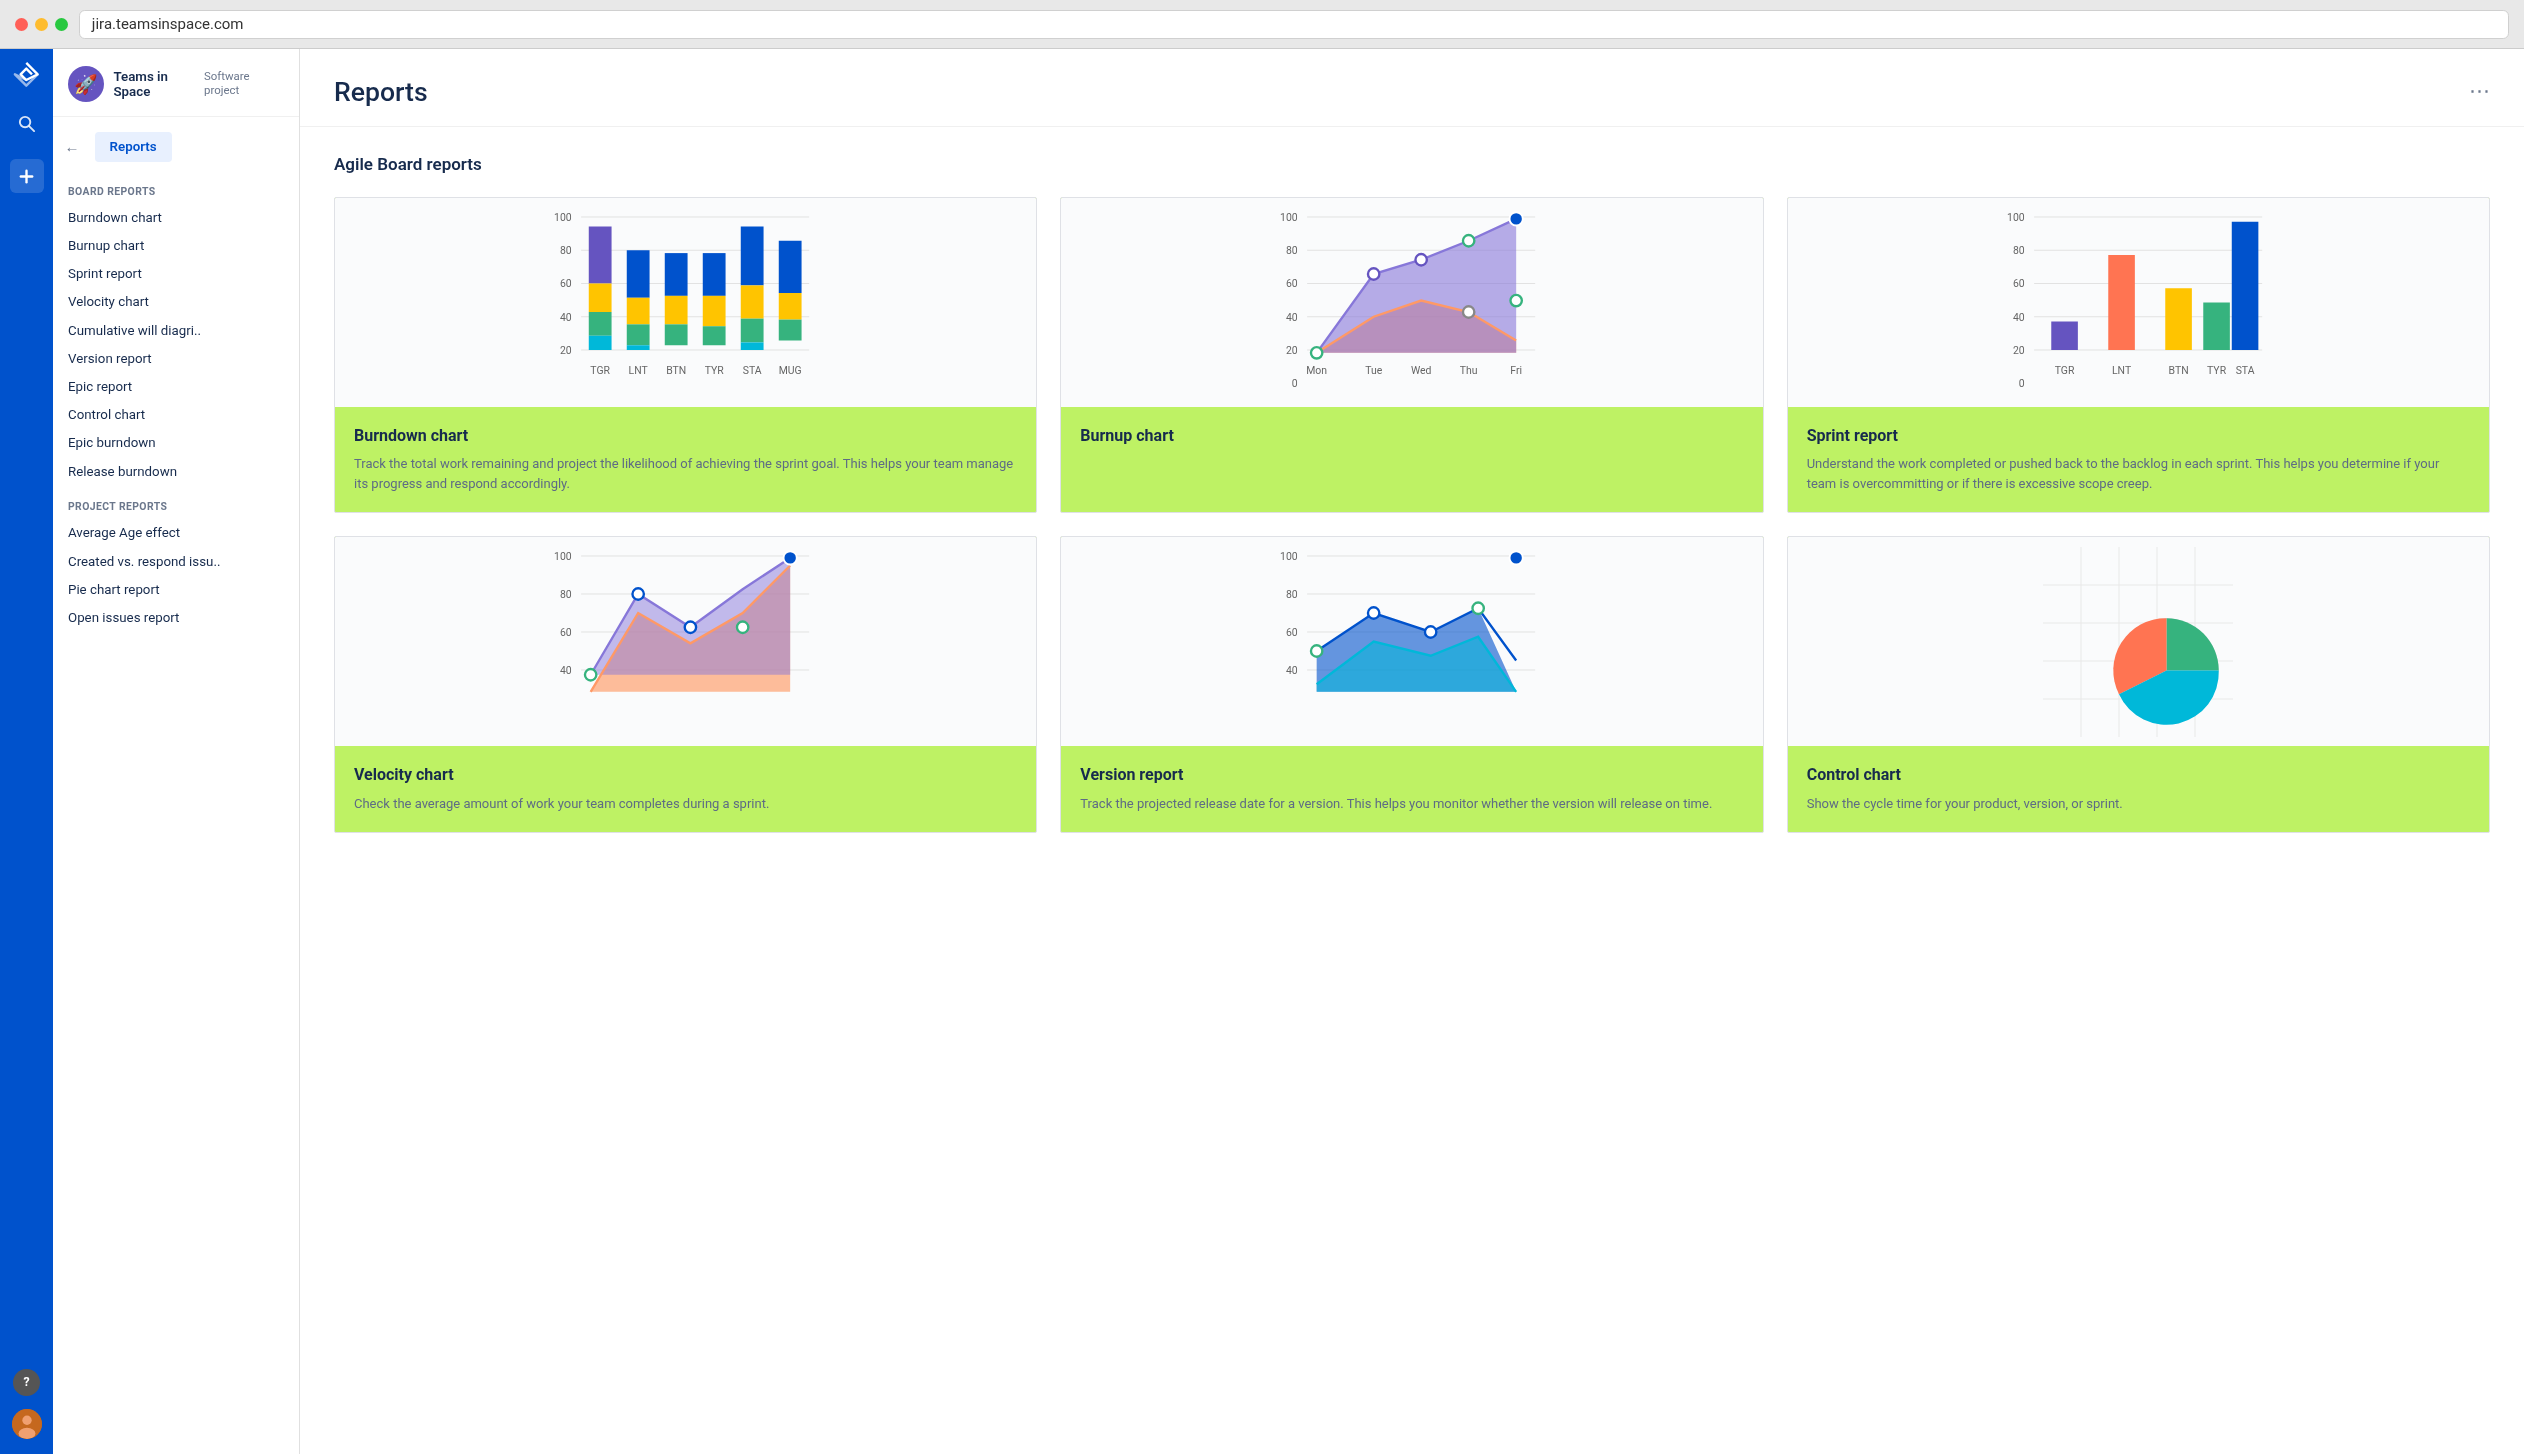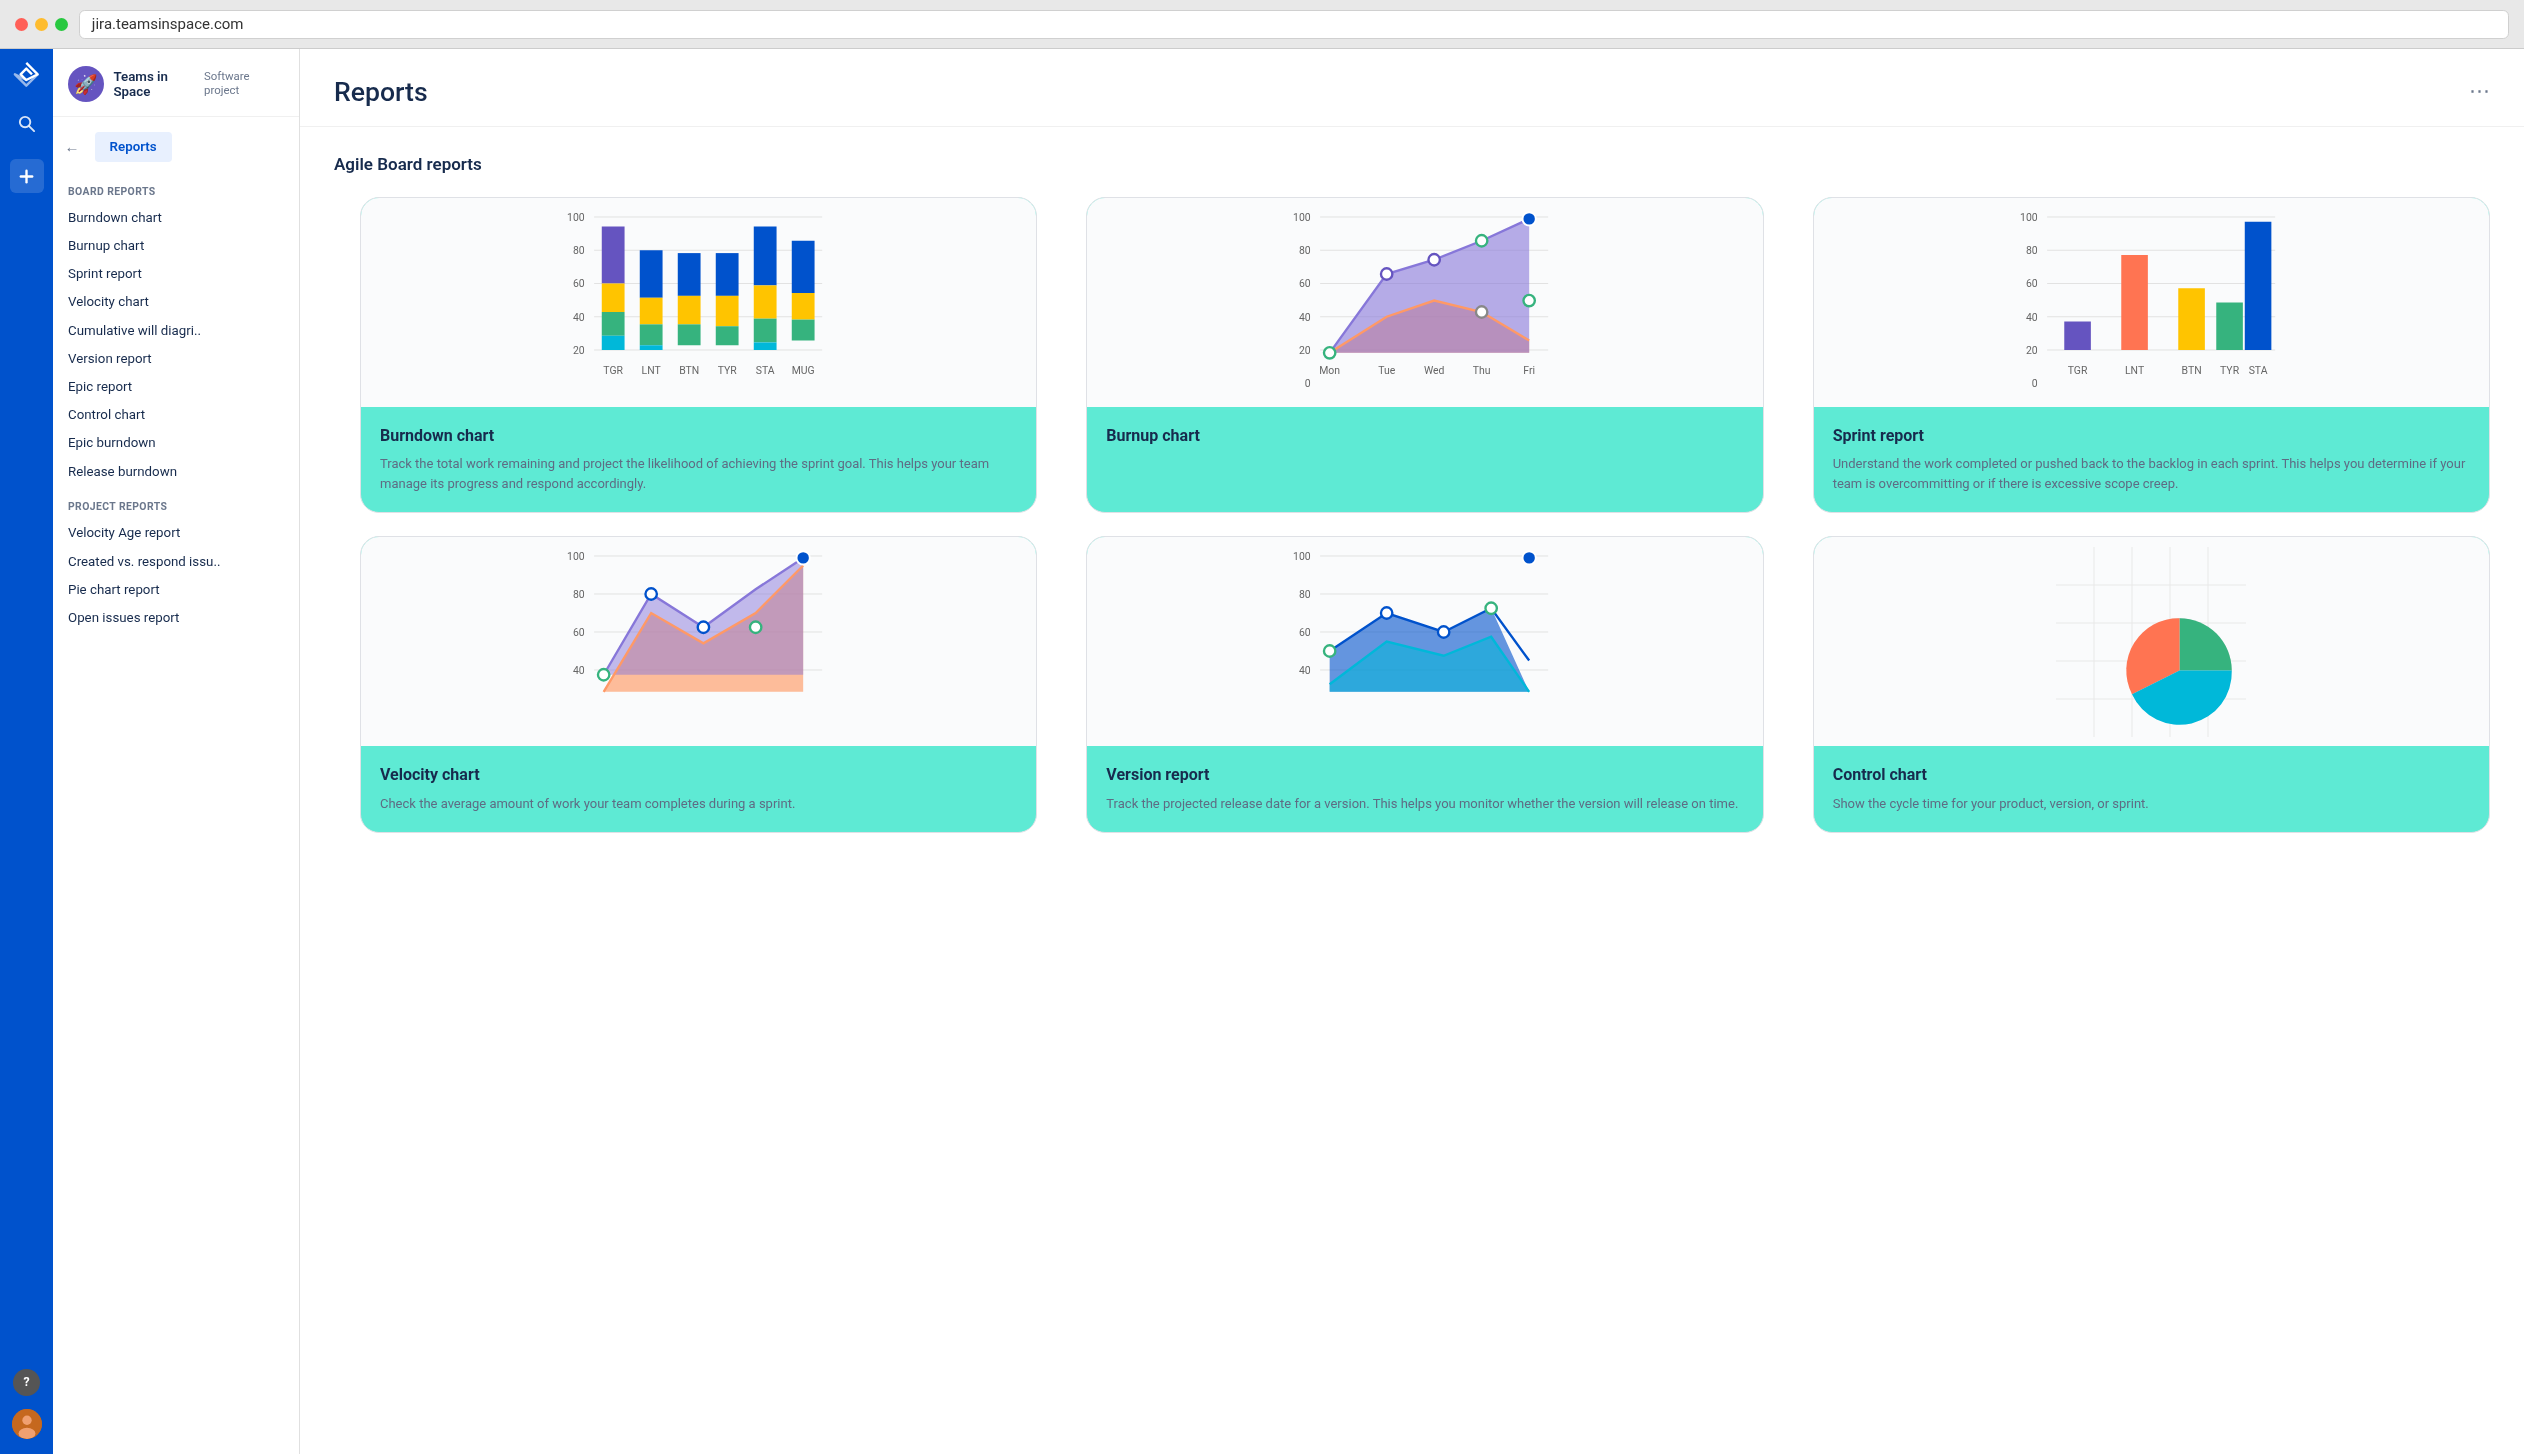--- a/index.html
+++ b/index.html
@@ -45,21 +45,21 @@
     .main-content { flex: 1; overflow-y: auto; background: white; }
     .main-header { display: flex; align-items: center; justify-content: space-between; padding: 26.6px 34px 19px; border-bottom: 0.9px solid #f0f0f0; }
     .page-title { font-size: 26.6px; font-weight: 500; color: #172b4d; }
     .more-btn { color: #6b778c; font-size: 21px; cursor: pointer; }
 
     .reports-content { padding: 26.6px 34px; }
     .section-title { font-size: 17px; font-weight: 600; color: #172b4d; margin-bottom: 23px; }
 
     
     .cards-grid { display: grid; grid-template-columns: repeat(3, 1fr); gap: 23px; }
-    .report-card { border: 0.9px solid #dfe1e6; border-radius: 19px; overflow: hidden; cursor: pointer; background: #5eead4; transition: box-shadow 0.2s; margin-left: 26px; }
+    .report-card { border: 0.9px solid #dfe1e6; border-radius: 2px; overflow: hidden; cursor: pointer; background: #bef264; transition: box-shadow 0.2s; }
     .card-chart { height: 209px; background: #fafbfc; position: relative; overflow: hidden; }
     .card-body { padding: 19px; }
     .card-title { font-size: 16px; font-weight: 700; color: #172b4d; margin-bottom: 9.5px; }
     .card-desc { font-size: 13px; color: #5e6c84; line-height: 1.5; }
 
     
     svg { display: block; }
   </style>
 </head>
 <body>
@@ -127,21 +127,21 @@
       <a class="sidebar-item">Sprint report</a>
       <a class="sidebar-item">Velocity chart</a>
       <a class="sidebar-item">Cumulative will diagri..</a>
       <a class="sidebar-item">Version report</a>
       <a class="sidebar-item">Epic report</a>
       <a class="sidebar-item">Control chart</a>
       <a class="sidebar-item">Epic burndown</a>
       <a class="sidebar-item">Release burndown</a>
 
       <div class="section-label">PROJECT REPORTS</div>
-      <a class="sidebar-item">Velocity Age report</a>
+      <a class="sidebar-item">Average Age effect</a>
       <a class="sidebar-item">Created vs. respond issu..</a>
       <a class="sidebar-item">Pie chart report</a>
       <a class="sidebar-item">Open issues report</a>
     </div>
   </div>
 
   <div class="main-content">
     <div class="main-header">
       <h1 class="page-title">Reports</h1>
       <div class="more-btn">⋯</div>

